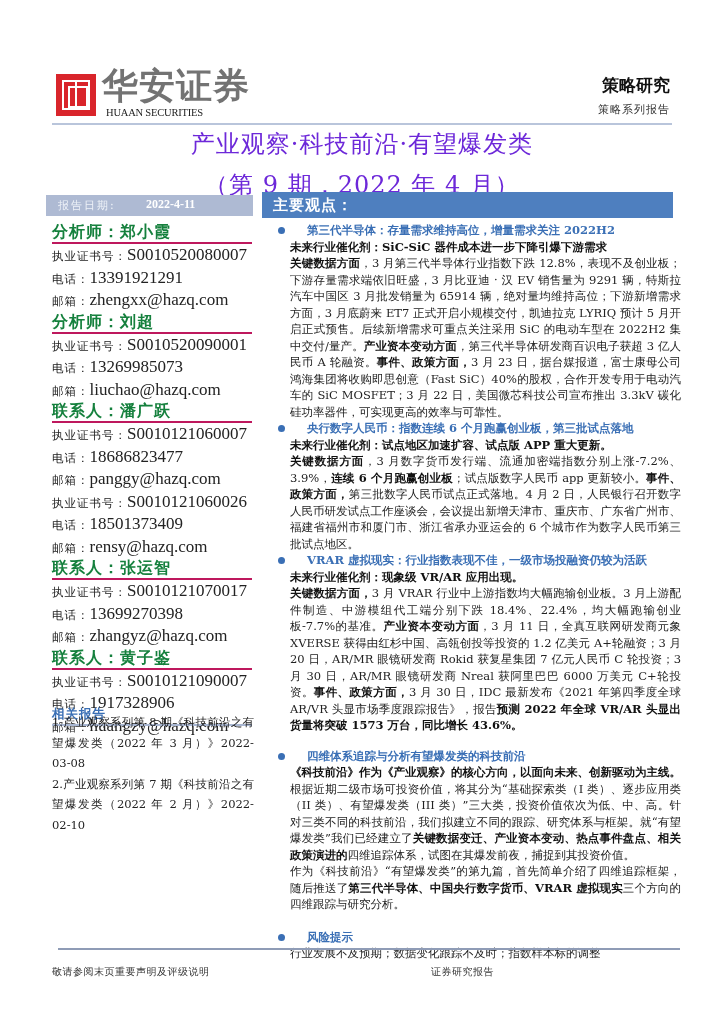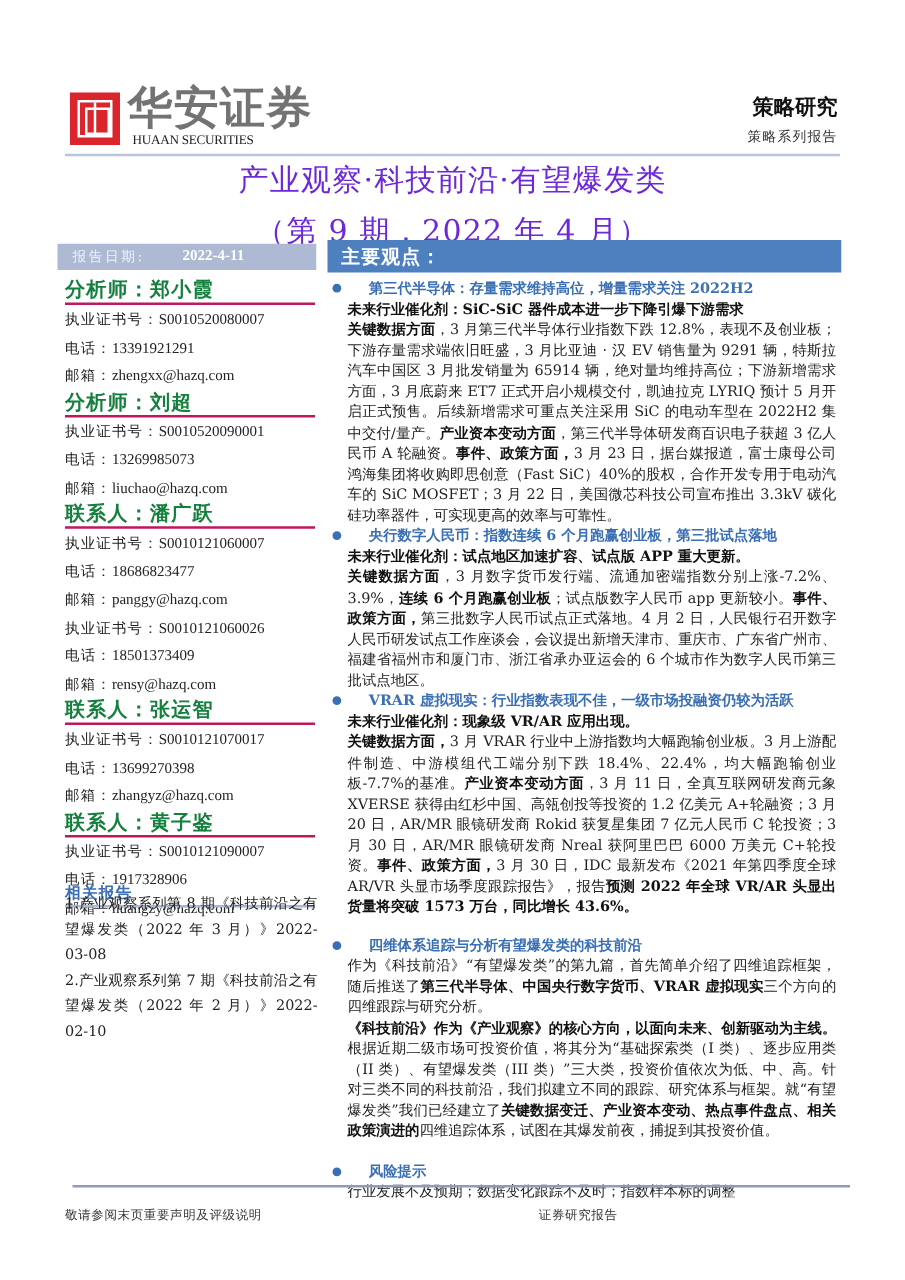--- a/index.html
+++ b/index.html
@@ -30,32 +30,32 @@
   .date-bar { left: 46px; top: 195px; width: 207px; height: 21px; background: #aebad3; }
   .date-label { left: 58px; top: 198px; font-size: 11px; color: #eef2f8; letter-spacing: 2px; }
   .date-value { left: 146px; top: 197px; font-size: 12px; color: #fff; font-weight: bold; font-family: "Liberation Serif", serif; }
 
   .left-col { left: 52px; top: 222px; width: 200px; }
   .person { margin-bottom: 0; }
   .person-head { font-size: 16px; color: #15803d; font-weight: bold; height: 20px; line-height: 20px;
                  border-bottom: 2px solid #be185d; letter-spacing: 1px; }
   .info-line { font-size: 11.5px; line-height: 22.5px; height: 22.5px; color: #222; white-space: nowrap; }
   .info-line .lab { letter-spacing: 1px; }
-  .info-line .val { font-family: "Liberation Serif", serif; font-size: 12px; }
+  .info-line .val { font-family: "Liberation Serif", serif; font-size: 17px; }
 
   .related-head { left: 52px; top: 704px; width: 200px; font-size: 12.5px; color: #3a6fb5; font-weight: bold;
                   border-bottom: 2px solid #a9b7d2; height: 20px; line-height: 20px; letter-spacing: 1px; }
   .related-list { left: 52px; top: 712px; width: 202px; font-size: 11.5px; line-height: 20.5px; color: #222; }
   .related-list .item { text-align: justify; }
 
   
   .main-bar { left: 262px; top: 192px; width: 411px; height: 26px; background: #4e7fbf; }
   .main-bar-text { left: 273px; top: 194px; font-size: 15px; font-weight: bold; color: #fff; letter-spacing: 1px; line-height: 22px; }
 
-  .right-col { left: 278px; top: 222px; width: 391px; font-size: 11.5px; line-height: 16.5px; color: #222; }
+  .right-col { left: 290px; top: 222px; width: 391px; font-size: 11.5px; line-height: 16.5px; color: #222; }
   .right-col p { margin: 0; text-align: justify; }
   .bullet-head { color: #3a6fb5; font-weight: bold; position: relative; padding-left: 0; }
   .bullet-dot { position: absolute; left: -12px; top: 5px; width: 7px; height: 7px; border-radius: 50%; background: #3a6fb5; }
   .bullet-head .txt { margin-left: 17px; }
   .cat { font-weight: bold; color: #111; }
   .b { font-weight: bold; color: #111; }
   .gap { height: 14px; }
   .gap2 { height: 16px; }
 
   
@@ -139,22 +139,22 @@
   <p class="cat">未来行业催化剂：试点地区加速扩容、试点版 APP 重大更新。</p>
   <p><span class="b">关键数据方面</span><span>，3 月数字货币发行端、流通加密端指数分别上涨-7.2%、3.9%，</span><span class="b">连续 6 个月跑赢创业板</span><span>；试点版数字人民币 app 更新较小。</span><span class="b">事件、政策方面，</span><span>第三批数字人民币试点正式落地。4 月 2 日，人民银行召开数字人民币研发试点工作座谈会，会议提出新增天津市、重庆市、广东省广州市、福建省福州市和厦门市、浙江省承办亚运会的 6 个城市作为数字人民币第三批试点地区。</span></p>
 
   <p class="bullet-head"><span class="bullet-dot"></span><span class="txt">VRAR 虚拟现实：行业指数表现不佳，一级市场投融资仍较为活跃</span></p>
   <p class="cat">未来行业催化剂：现象级 VR/AR 应用出现。</p>
   <p><span class="b">关键数据方面，</span><span>3 月 VRAR 行业中上游指数均大幅跑输创业板。3 月上游配件制造、中游模组代工端分别下跌 18.4%、22.4%，均大幅跑输创业板-7.7%的基准。</span><span class="b">产业资本变动方面</span><span>，3 月 11 日，全真互联网研发商元象 XVERSE 获得由红杉中国、高瓴创投等投资的 1.2 亿美元 A+轮融资；3 月 20 日，AR/MR 眼镜研发商 Rokid 获复星集团 7 亿元人民币 C 轮投资；3 月 30 日，AR/MR 眼镜研发商 Nreal 获阿里巴巴 6000 万美元 C+轮投资。</span><span class="b">事件、政策方面，</span><span>3 月 30 日，IDC 最新发布《2021 年第四季度全球 AR/VR 头显市场季度跟踪报告》，报告</span><span class="b">预测 2022 年全球 VR/AR 头显出货量将突破 1573 万台，同比增长 43.6%。</span></p>
 
   <div class="gap"></div>
 
   <p class="bullet-head"><span class="bullet-dot"></span><span class="txt">四维体系追踪与分析有望爆发类的科技前沿</span></p>
+  <p><span class="b">《科技前沿》作为《产业观察》的核心方向，以面向未来、创新驱动为主线。</span><span>根据近期二级市场可投资价值，将其分为“基础探索类（I 类）、逐步应用类（II 类）、有望爆发类（III 类）”三大类，投资价值依次为低、中、高。针对三类不同的科技前沿，我们拟建立不同的跟踪、研究体系与框架。就“有望爆发类”我们已经建立了</span><span class="b">关键数据变迁、产业资本变动、热点事件盘点、相关政策演进的</span><span>四维追踪体系，试图在其爆发前夜，捕捉到其投资价值。</span></p>
   <p><span>作为《科技前沿》“有望爆发类”的第九篇，首先简单介绍了四维追踪框架，随后推送了</span><span class="b">第三代半导体、中国央行数字货币、VRAR 虚拟现实</span><span>三个方向的四维跟踪与研究分析。</span></p>
-  <p><span class="b">《科技前沿》作为《产业观察》的核心方向，以面向未来、创新驱动为主线。</span><span>根据近期二级市场可投资价值，将其分为“基础探索类（I 类）、逐步应用类（II 类）、有望爆发类（III 类）”三大类，投资价值依次为低、中、高。针对三类不同的科技前沿，我们拟建立不同的跟踪、研究体系与框架。就“有望爆发类”我们已经建立了</span><span class="b">关键数据变迁、产业资本变动、热点事件盘点、相关政策演进的</span><span>四维追踪体系，试图在其爆发前夜，捕捉到其投资价值。</span></p>
 
   <div class="gap2"></div>
 
   <p class="bullet-head"><span class="bullet-dot"></span><span class="txt">风险提示</span></p>
   <p>行业发展不及预期；数据变化跟踪不及时；指数样本标的调整</p>
 </div>
 
 <div class="abs foot-rule"></div>
 <div class="abs foot-left">敬请参阅末页重要声明及评级说明</div>
 <div class="abs foot-right">证券研究报告</div>

